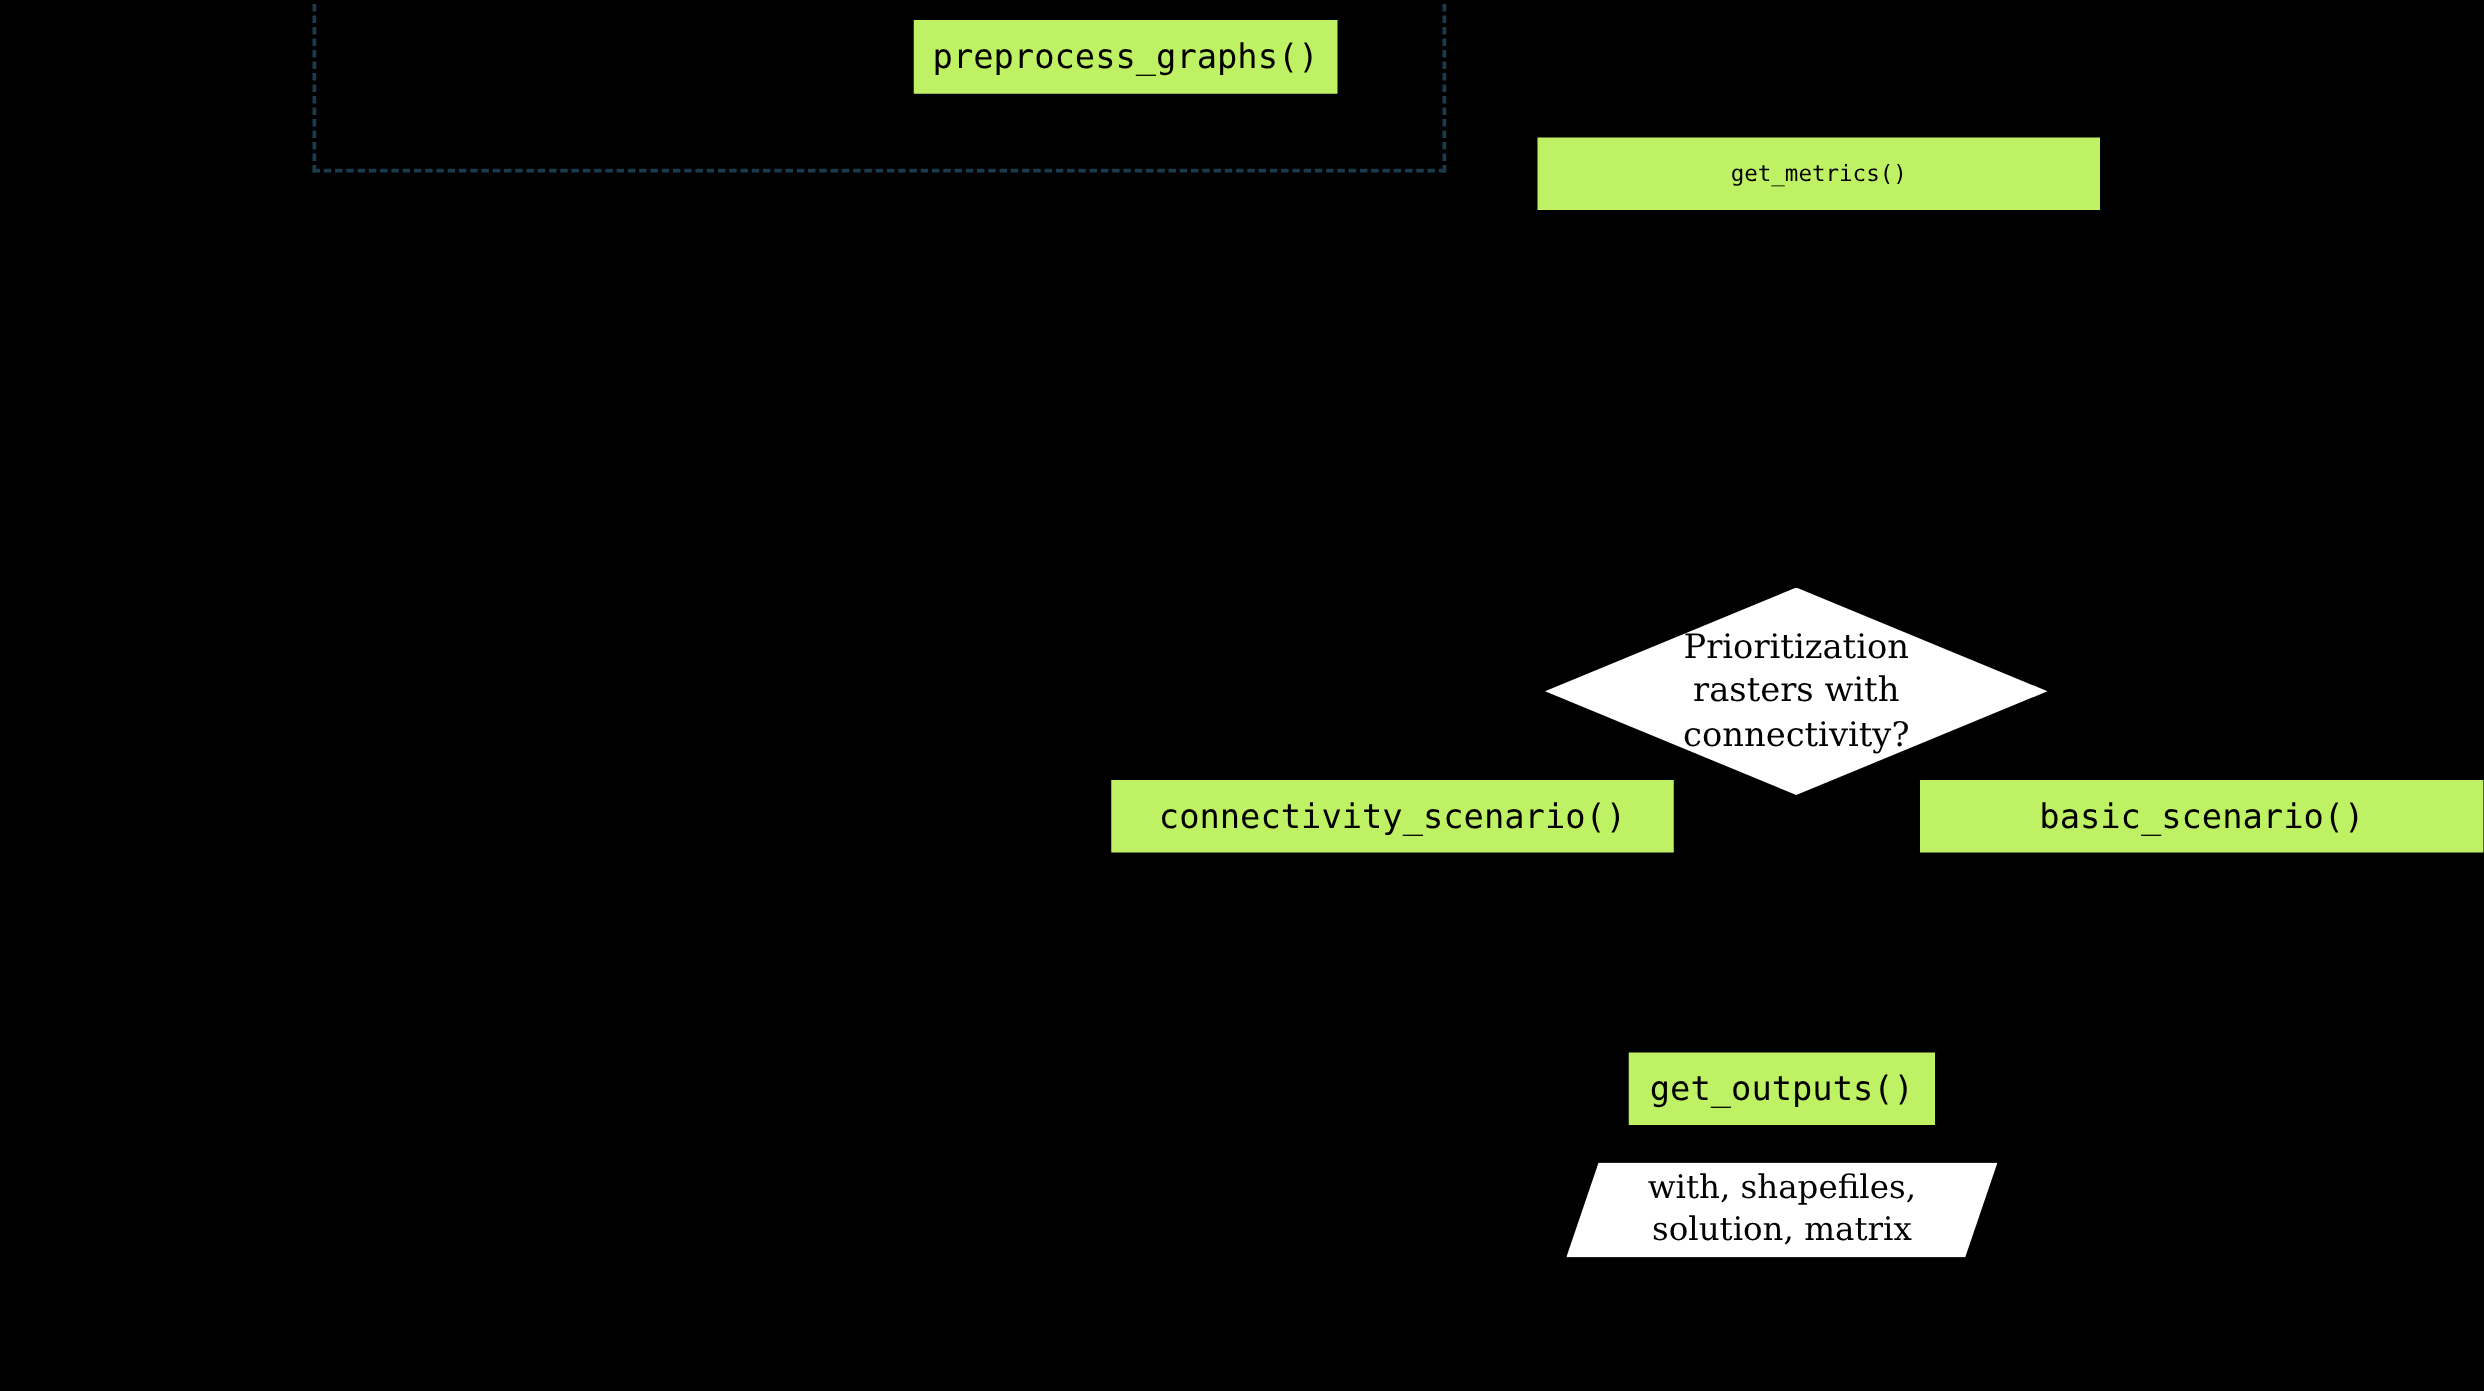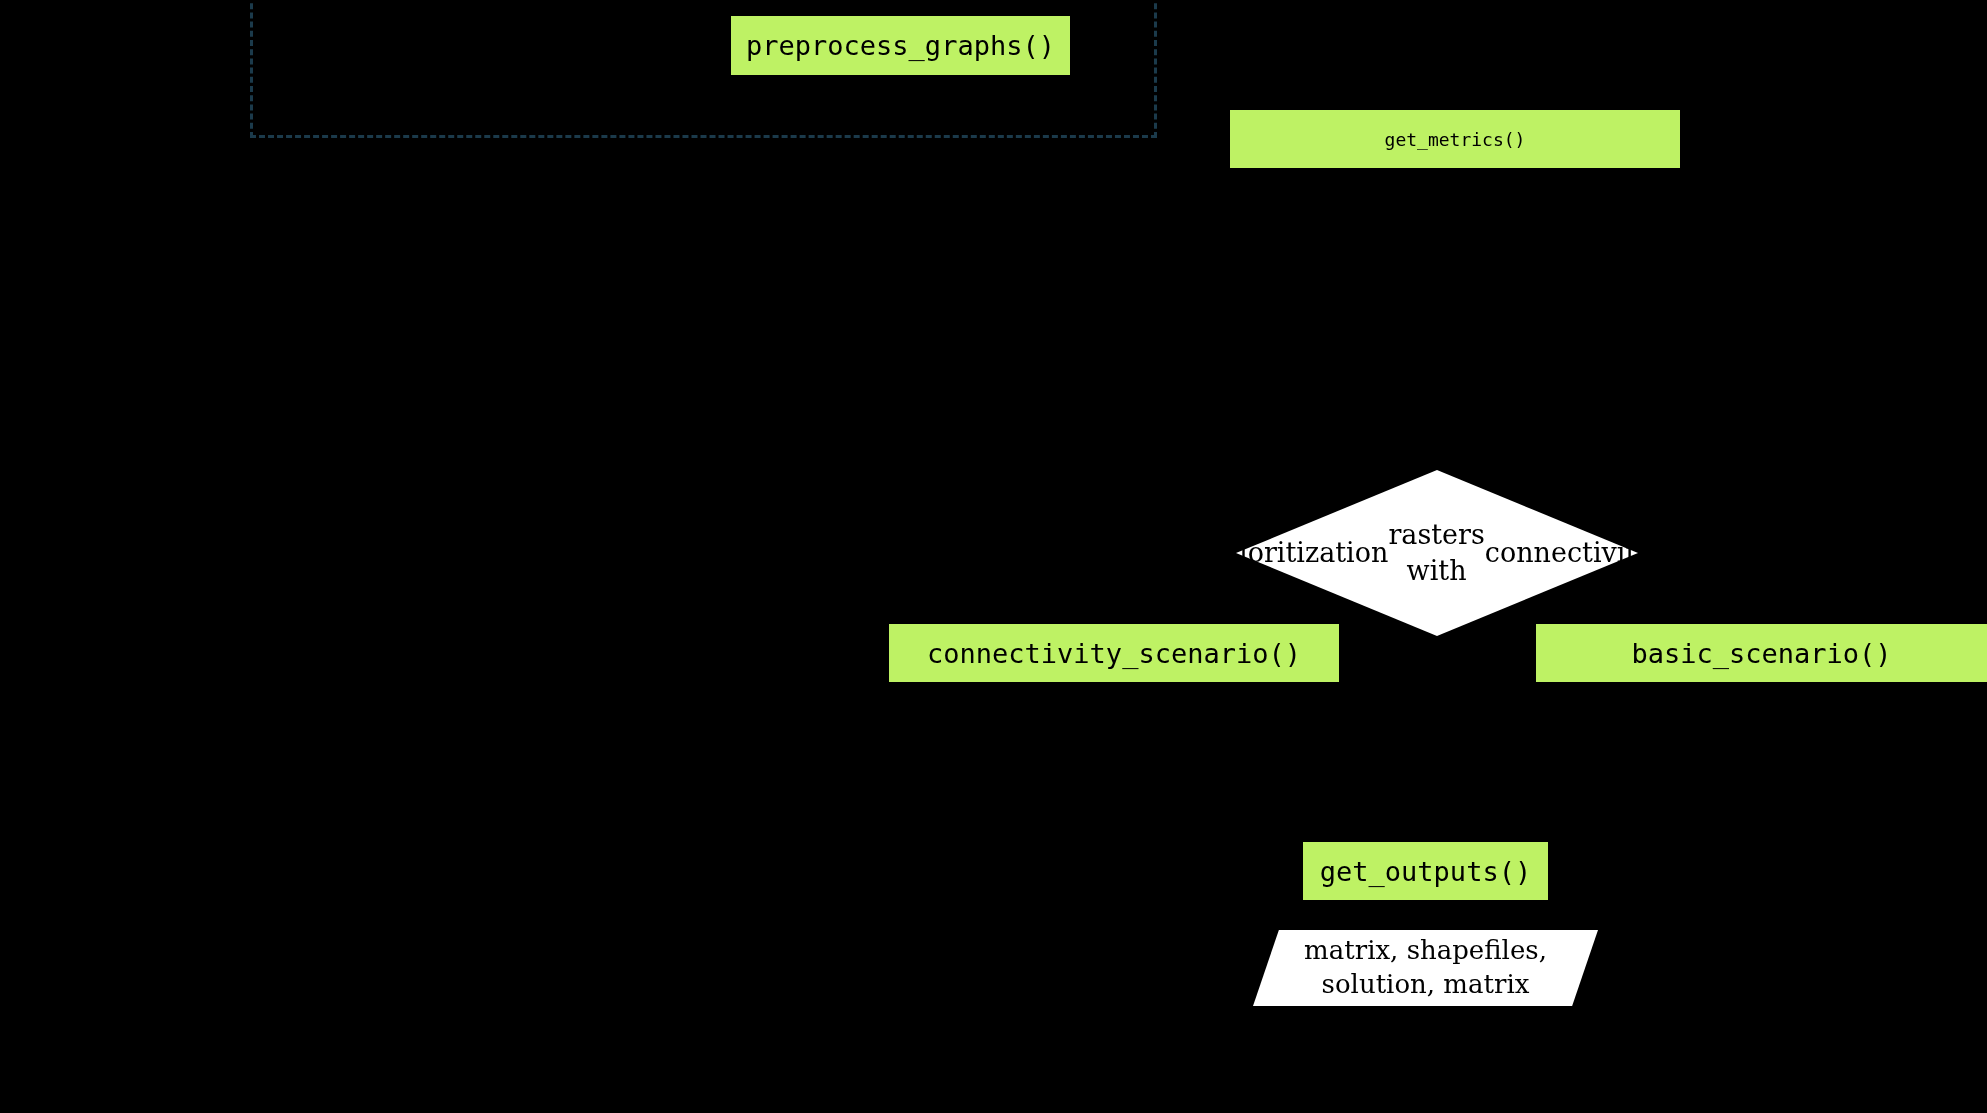--- a/index.html
+++ b/index.html
@@ -47,21 +47,21 @@
     position: absolute;
     inset: 0;
     background: #ffffff;
     -webkit-clip-path: polygon(50% 0%, 100% 50%, 50% 100%, 0% 50%);
     clip-path: polygon(50% 0%, 100% 50%, 50% 100%, 0% 50%);
   }
   .decision .label {
     position: absolute;
     inset: 0;
     display: flex;
-    flex-direction: row;
+    flex-direction: column;
     align-items: center;
     justify-content: center;
     color: #000000;
     font-family: "DejaVu Serif", serif;
     line-height: 1.32;
     text-align: center;
     pointer-events: none;
   }
 
   
@@ -122,18 +122,18 @@
     <span>connectivity_scenario()</span>
   </div>
 
   <div class="proc-box" style="left:1303px; top:842px; width:245px; height:58px; font-size:27px;">
     <span>get_outputs()</span>
   </div>
 
   <div class="data-shape" style="left:1253px; top:930px; width:345px; height:76px;">
     <div class="shape"></div>
     <div class="label" style="font-size:26px;">
-      <span class="line">matrix, shapefiles,</span>
+      <span class="line">with, shapefiles,</span>
       <span class="line">solution, matrix</span>
     </div>
   </div>
 
 </div>
 
 </body></html>

